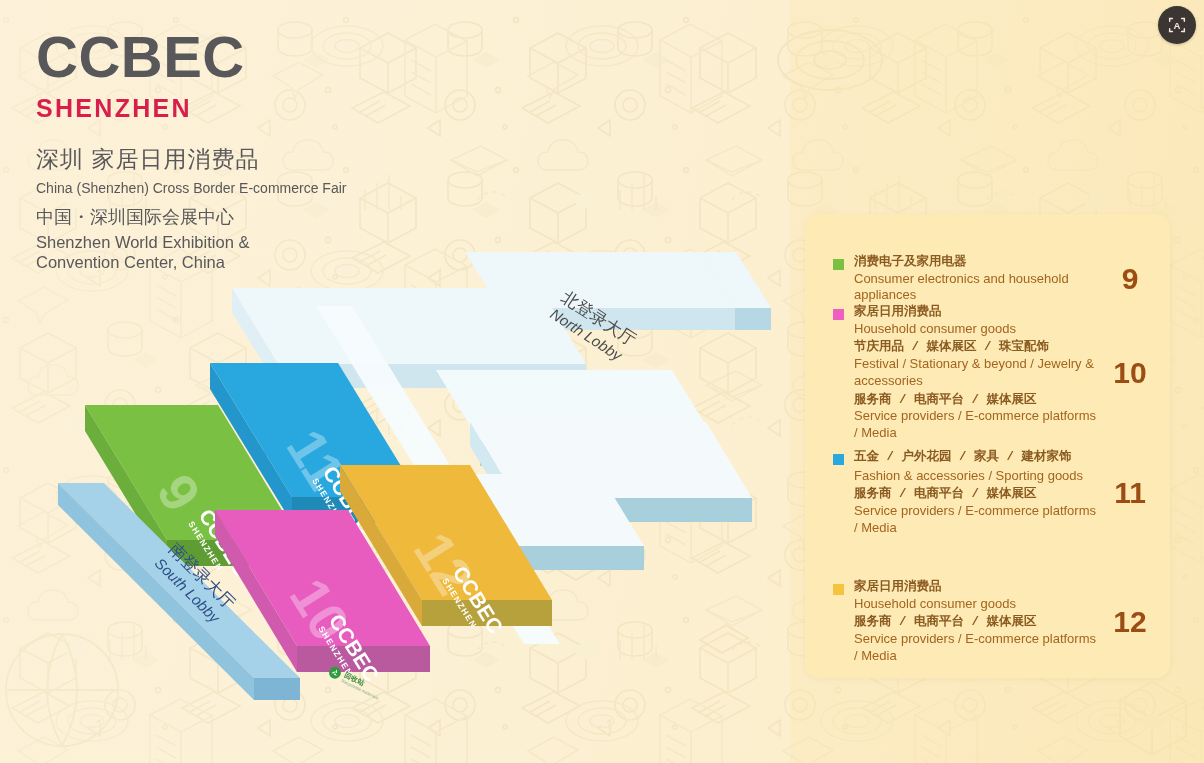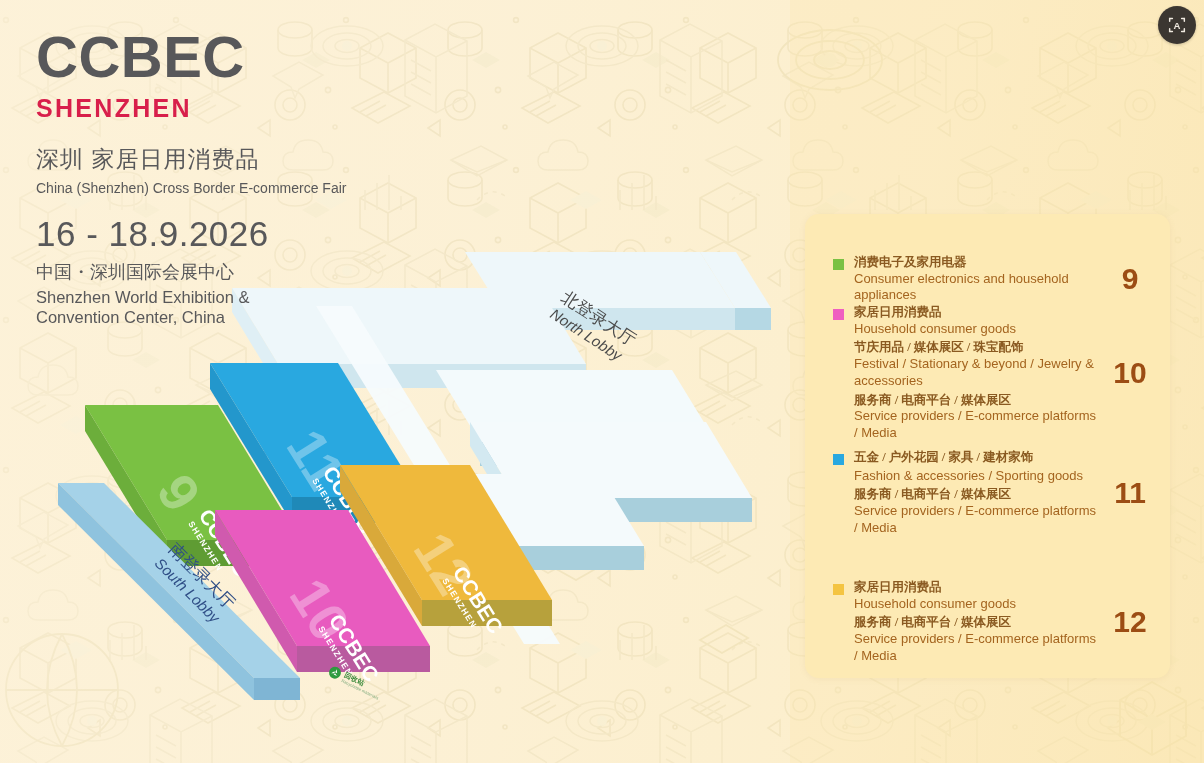--- a/index.html
+++ b/index.html
@@ -51,21 +51,21 @@
 
   
   #legend-panel{position:absolute;left:805px;top:214px;width:365px;height:464px;
      background:#fdeab4;border-radius:14px;z-index:10;
      box-shadow:0 1px 6px rgba(180,150,80,.10);}
   .legend-item{position:absolute;left:28px;right:14px;display:flex;}
   .legend-left{flex:1;padding-right:6px;}
   .legend-swatch{width:11px;height:11px;flex:0 0 11px;margin-top:5px;margin-right:10px;}
   .legend-hall-no{flex:0 0 52px;text-align:center;color:#9c4d14;font-weight:bold;
      font-family:"Liberation Sans",sans-serif;display:flex;align-items:center;justify-content:center;}
-  .lg-cn{font-size:12.5px;color:#8a5a21;font-family:Liberation Serif, serif;line-height:1.32;font-weight:bold;}
+  .lg-cn{font-size:12.5px;color:#8a5a21;font-family:Liberation Mono, monospace;line-height:1.32;font-weight:bold;}
   .lg-en{font-size:13px;color:#a4641f;font-family:"Liberation Sans",sans-serif;line-height:1.3;}
   .lg-group{margin-top:2px;}
   .lg-group:first-child{margin-top:0;}
 </style>
 </head>
 <body>
 
 <div id="bg-pattern">
   <svg viewBox="0 0 1204 763" preserveAspectRatio="none" xmlns="http://www.w3.org/2000/svg">
     <defs>
@@ -146,21 +146,20 @@
     <rect x="790" y="0" width="414" height="763" fill="#fbe6a8" opacity=".30"></rect>
   </svg>
 </div>
 <div class="bg-tint"></div>
 
 <div id="header-block">
   <div id="brand-title">CCBEC</div>
   <div id="brand-city">SHENZHEN</div>
   <div id="fair-name-cn">深圳 家居日用消费品</div>
   <div id="fair-name-en">China (Shenzhen) Cross Border E-commerce Fair</div>
-  <div id="event-date">16 - 18.9.2026</div>
   <div id="venue-cn">中国・深圳国际会展中心</div>
   <div id="venue-en">Shenzhen World Exhibition &amp; Convention Center, China</div>
 </div>
 
 <div id="access-button">
   <svg width="22" height="22" viewBox="0 0 24 24">
     <g fill="none" stroke="#efe9e0" stroke-width="1.6" stroke-linecap="round">
       <path d="M4 8 V5 H7"></path>
         <path d="M17 5 H20 V8"></path>
       <path d="M20 16 V19 H17"></path>

